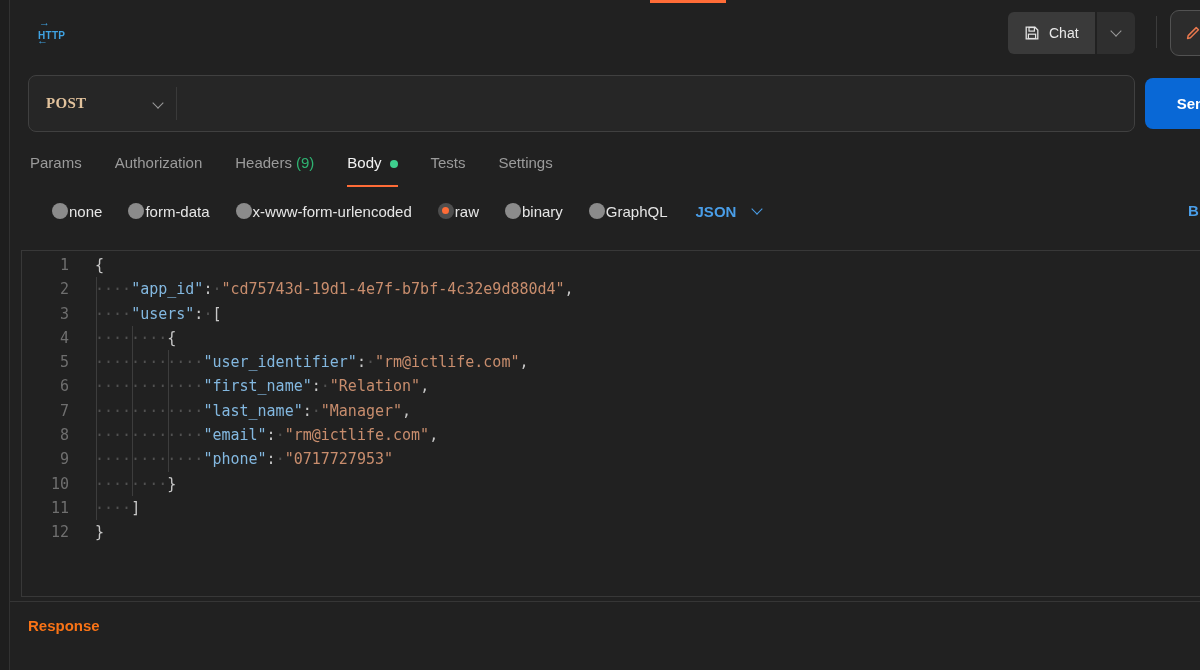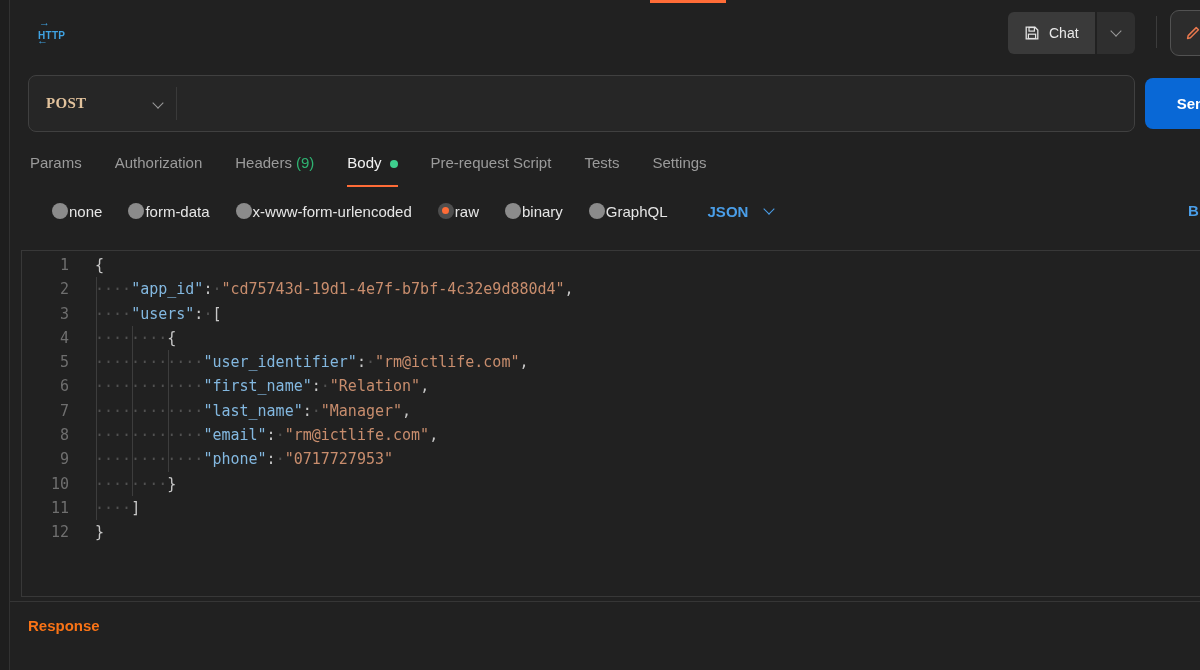--- a/index.html
+++ b/index.html
@@ -58,21 +58,21 @@
   .tab .dot { display:inline-block; width:8px; height:8px; border-radius:50%; background:#3ecf8e; margin-left:8px; vertical-align:middle; }
 
   
   .radios { left:52px; top:196px; height:30px; display:flex; align-items:center; gap:26px; }
   .radio-item { display:flex; align-items:flex-start; gap:1px; cursor:pointer; }
   .radio-circle { width:16px; height:16px; border-radius:50%; background:#8b8b8b; position:relative; flex:0 0 auto; }
   .radio-circle.selected { background:#4e4e4e; }
   .radio-circle.selected::after { content:""; position:absolute; left:4.5px; top:4.5px; width:7px; height:7px;
                                   border-radius:50%; background:#ff6c37; }
   .radio-label { color:#e6e6e6; font-size:15px; white-space:nowrap; }
-  .lang-select { display:flex; align-items:center; gap:17px; margin-left:14px; cursor:pointer; }
+  .lang-select { display:flex; align-items:center; gap:17px; margin-left:2px; cursor:pointer; }
   .lang-select .label { color:#4a9ee8; font-size:15px; font-weight:bold; }
   .lang-select .chev { border-color:#4a9ee8; }
   .beautify { left:1188px; top:202px; color:#4a9ee8; font-size:15px; font-weight:bold; }
 
   
   .editor { left:21px; top:250px; width:1179px; height:347px; border:1px solid #383838; border-right:none;
             overflow:hidden; font-family:"DejaVu Sans Mono", monospace; font-size:15px; }
   .editor-inner { position:relative; padding-top:2px; }
   .code-line { display:flex; height:24.3px; line-height:24.3px; white-space:pre; }
   .ln { width:73px; flex:0 0 73px; text-align:right; padding-right:26px; color:#6f6f6f; }
@@ -128,21 +128,20 @@
   </div>
   <div class="url-sep"></div>
 </div>
 <div class="abs btn-send">Send</div>
 
 <div class="abs tabs" id="tabs">
     <div class="tab"><span>Params</span></div>
     <div class="tab"><span>Authorization</span></div>
     <div class="tab"><span>Headers</span><span class="count">(9)</span></div>
     <div class="tab active"><span>Body</span><span class="dot"></span></div>
-    <div class="tab"><span>Pre-request Script</span></div>
     <div class="tab"><span>Tests</span></div>
     <div class="tab"><span>Settings</span></div>
   </div>
 
 <div class="abs radios" id="radios">
     <div class="radio-item">
       <span class="radio-circle"></span>
       <span class="radio-label">none</span>
     </div>
     <div class="radio-item">

